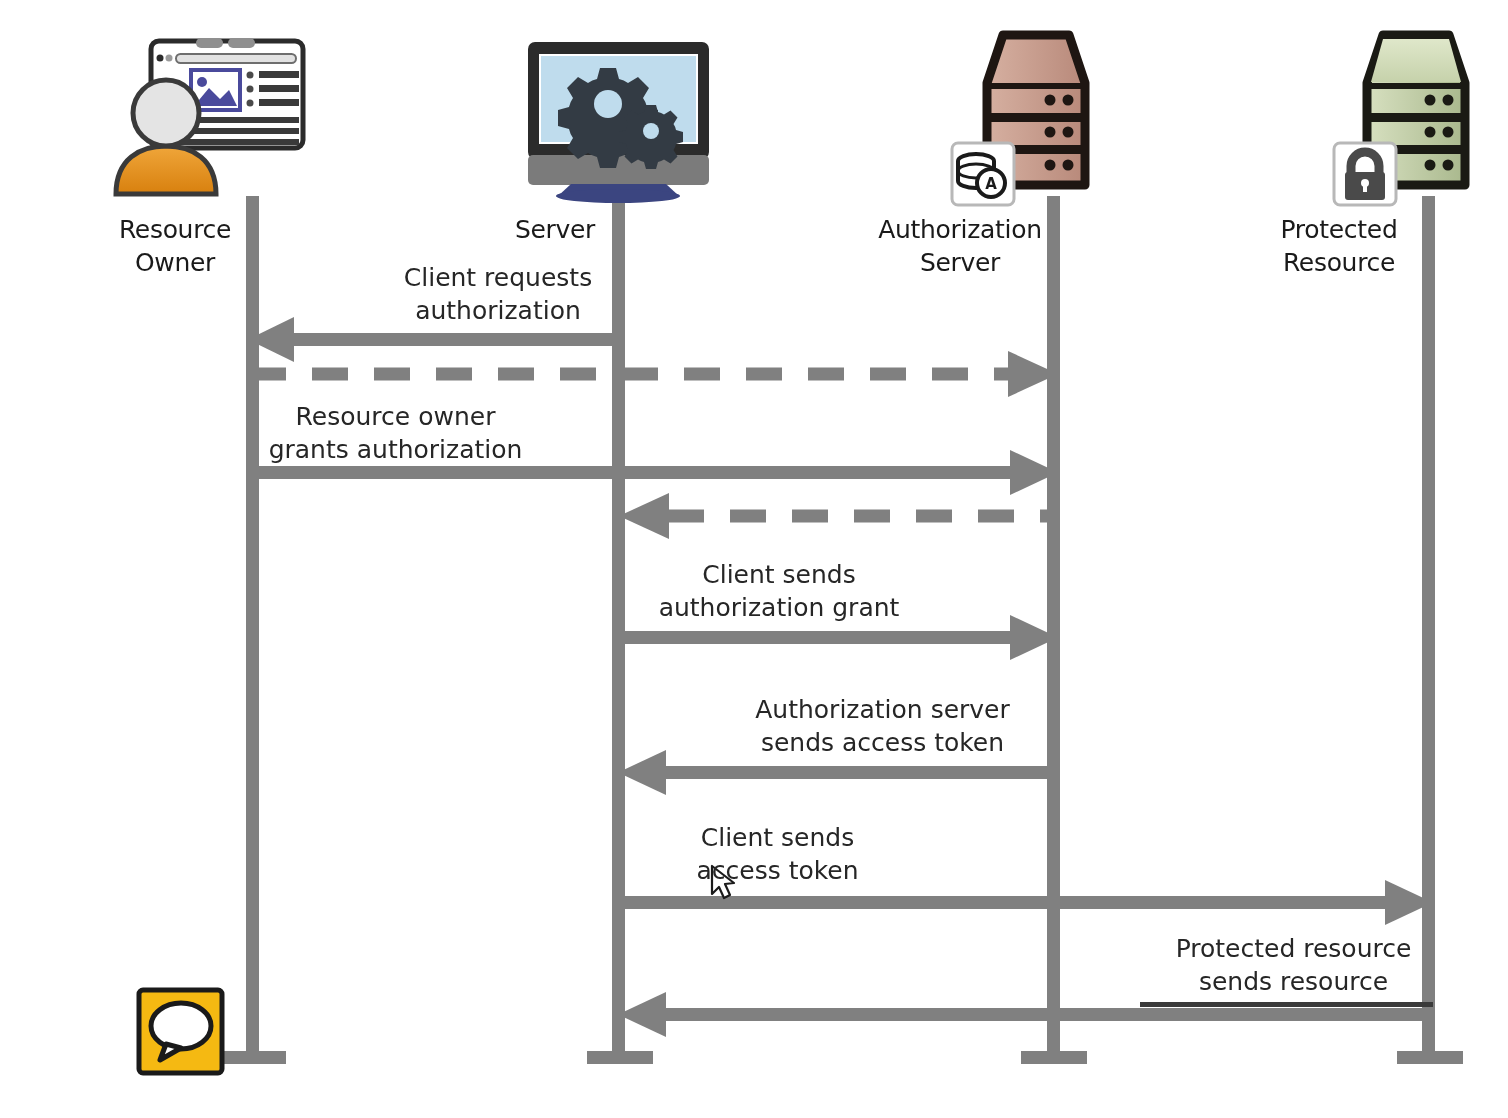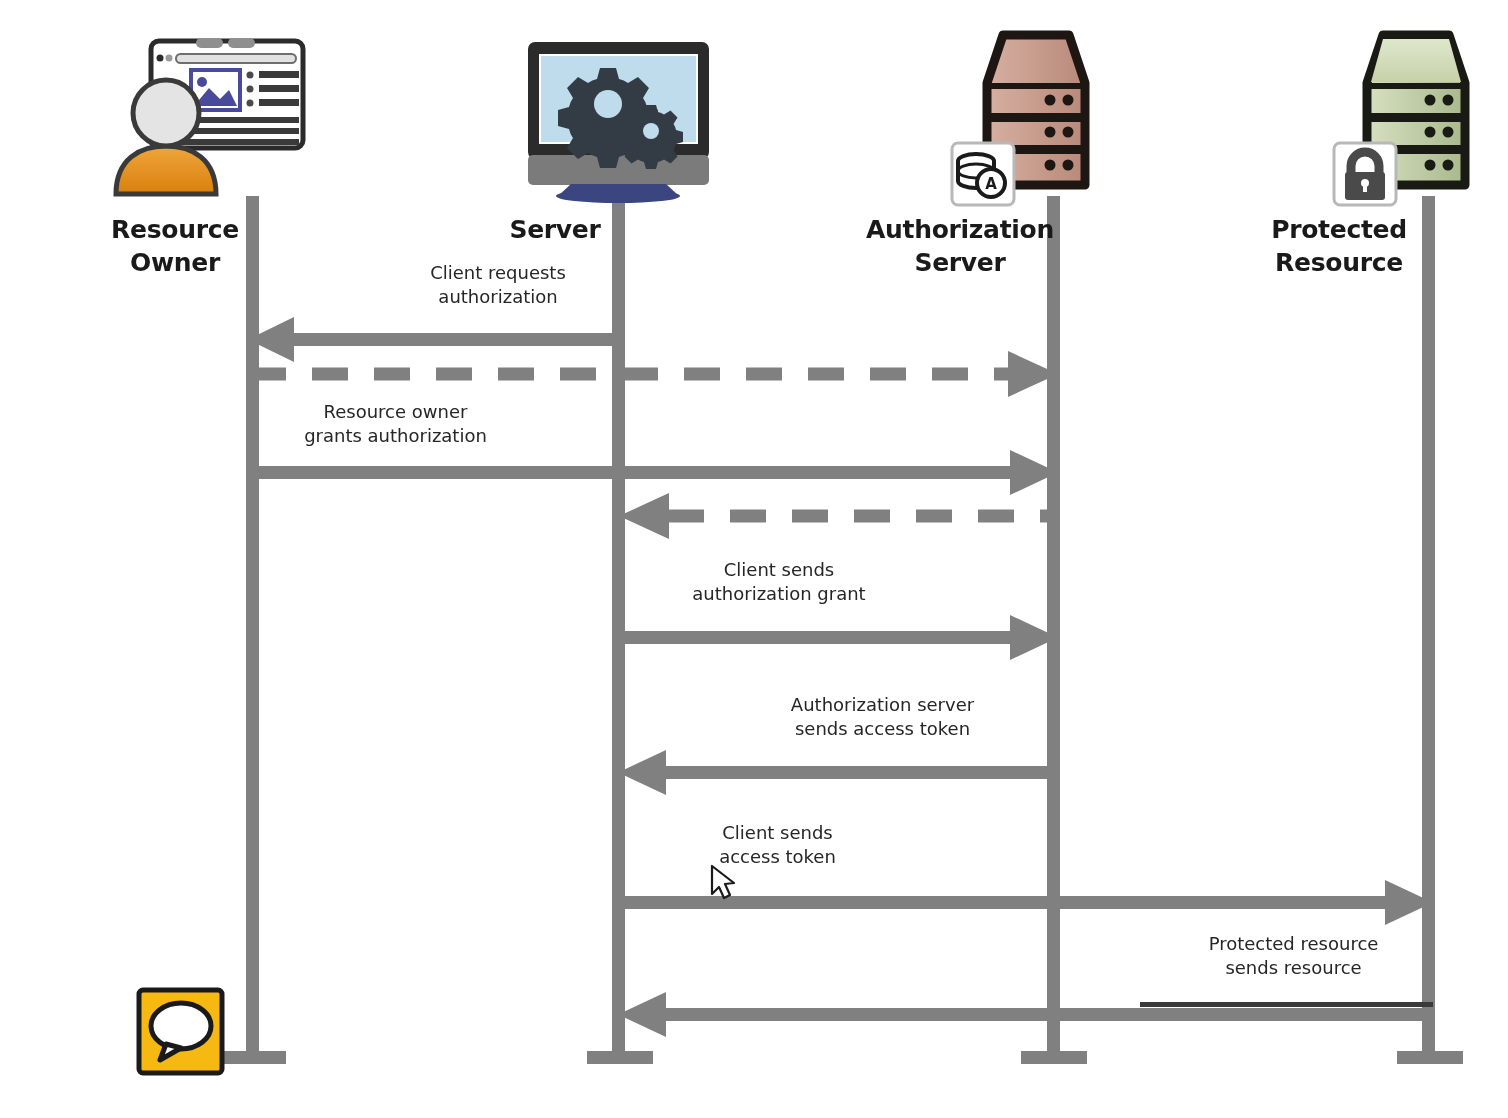--- a/index.html
+++ b/index.html
@@ -19,33 +19,33 @@
     position: absolute;
     left: 0;
     top: 0;
     width: 1508px;
     height: 1118px;
   }
   .actor-label {
     position: absolute;
     text-align: center;
     font-family: "DejaVu Sans", sans-serif;
-    font-weight: bold;
+    font-weight: normal;
     font-size: 25px;
     line-height: 1.32;
     color: #1a1a1a;
     letter-spacing: -0.3px;
     white-space: pre-line;
   }
   .msg-label {
     position: absolute;
     text-align: center;
     font-family: "DejaVu Sans", sans-serif;
     font-weight: normal;
-    font-size: 18px;
+    font-size: 25px;
     line-height: 1.33;
     color: #262626;
     white-space: pre-line;
   }
 </style>
 </head>
 <body>
 
 <div id="stage">
 

